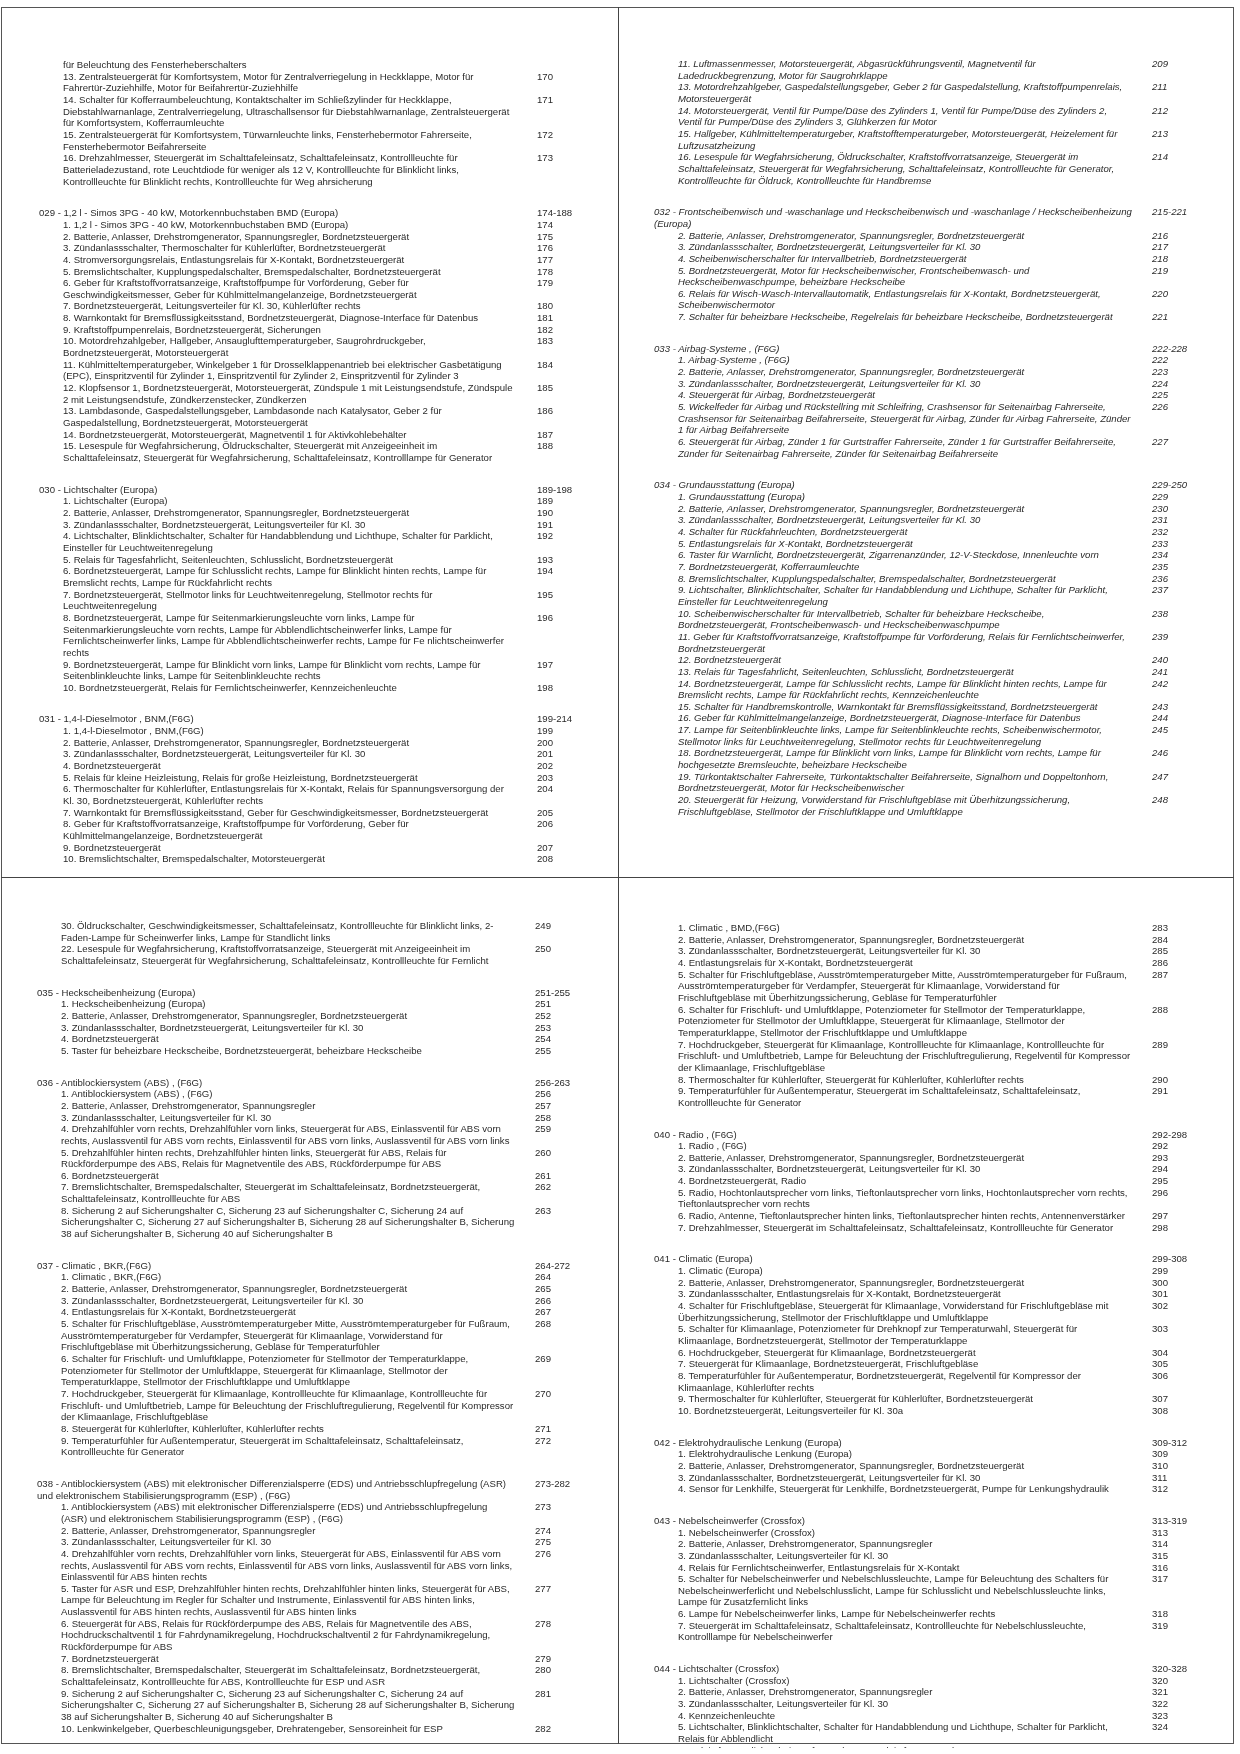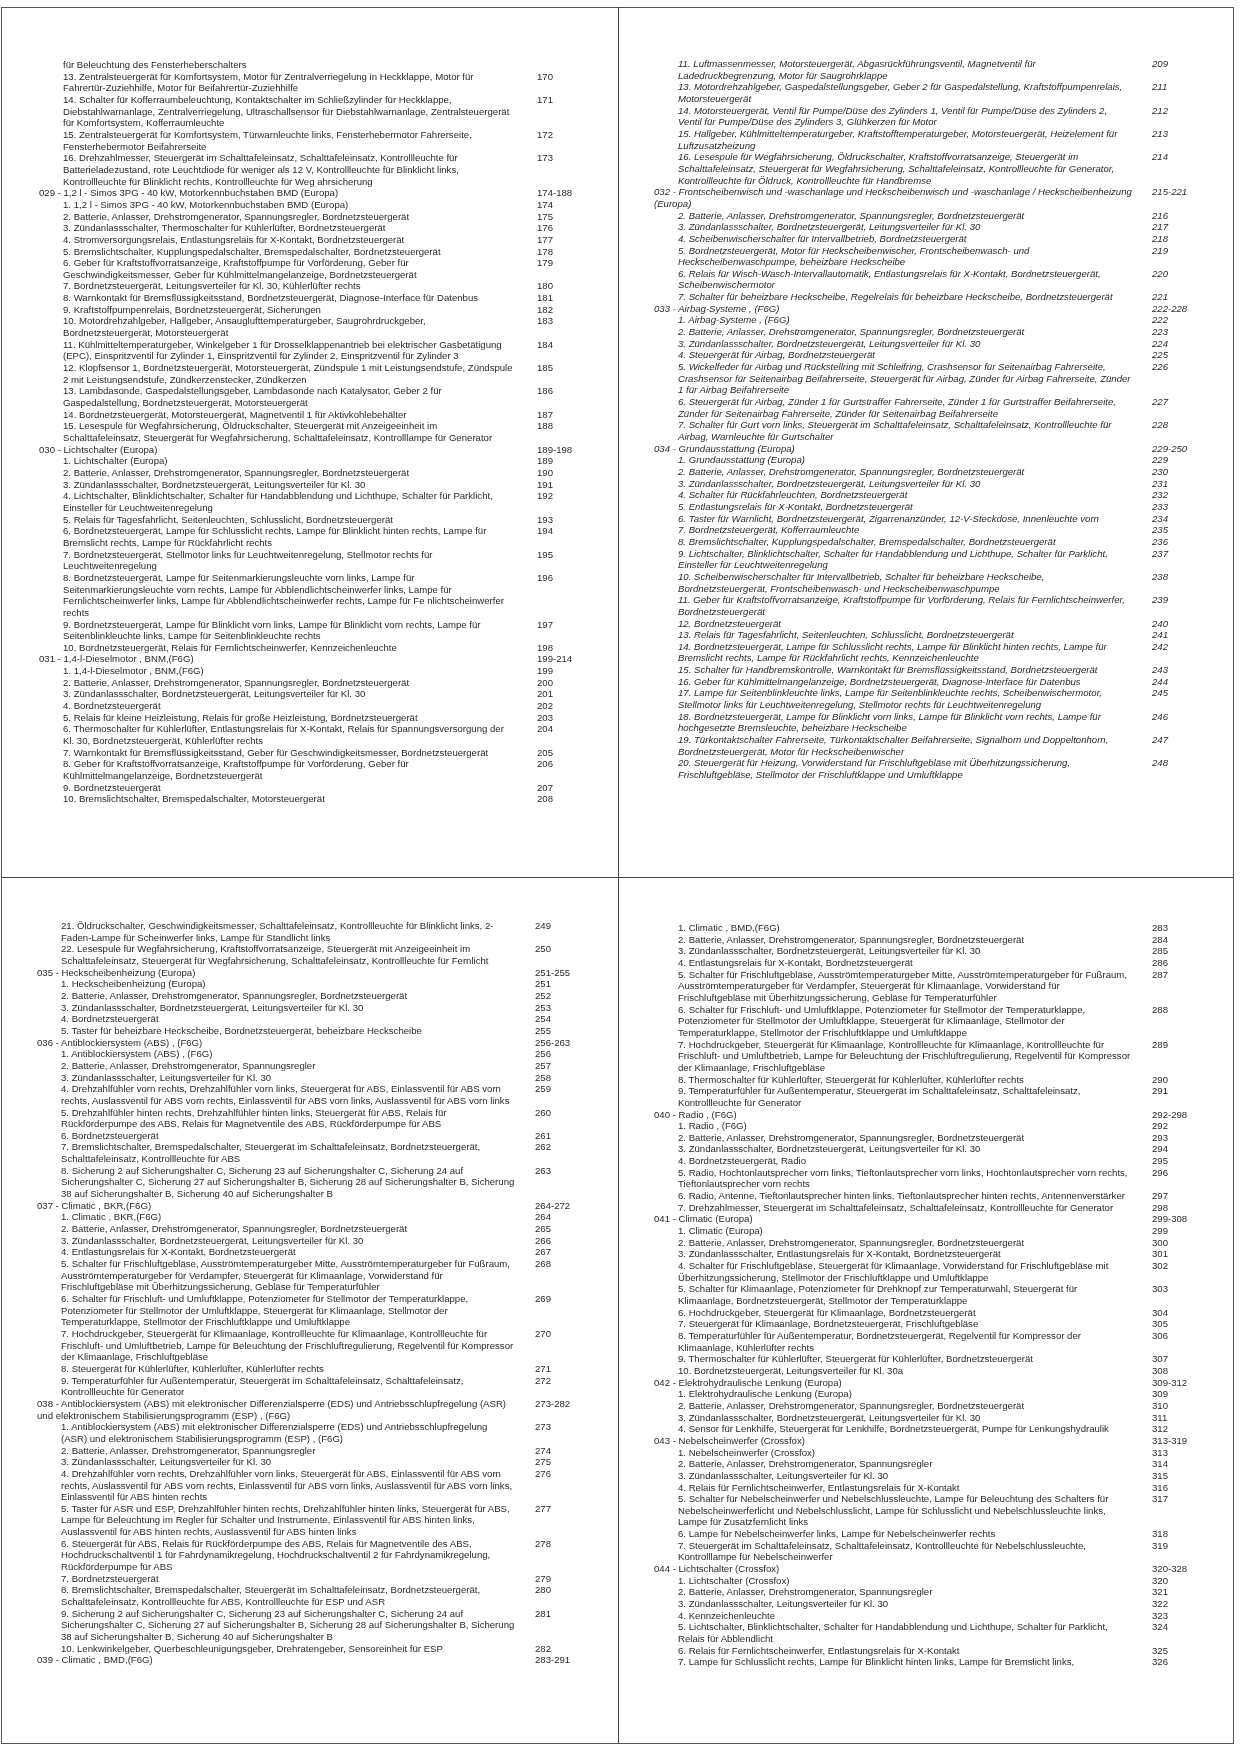--- a/index.html
+++ b/index.html
@@ -13,21 +13,21 @@
   .page-bl { left: 1px; top: 878px; }
   .page-br { left: 619px; top: 878px; }
   .toc { position: absolute; left: 36px; width: 560px; font-size: 9.6px; line-height: 11.65px; }
   .page-tl .toc { top: 51px; }
   .page-tr .toc { top: 50px; left: 35px; font-style: italic; }
   .page-bl .toc { top: 42px; }
   .page-br .toc { top: 44px; left: 35px; }
   .entry { position: relative; display: block; }
   .entry .t { display: block; padding-right: 82px; white-space: normal; }
   .entry .p { position: absolute; right: 22px; top: 0; width: 40px; text-align: left; }
-  .entry.sec .t { padding-left: 0; }
+  .entry.sec .t { padding-left: 0; margin-top: 20px; }
   .entry.sec .p { right: 4px; width: 58px; }
   .entry.sub .t { padding-left: 24px; }
   .entry.cont .t { padding-left: 24px; }
 </style>
 </head>
 <body>
 
 <div class="sheet"></div>
 <div class="vdiv"></div>
 <div class="hdiv"></div>
@@ -279,24 +279,20 @@
         <span class="p">225</span>
       </div>
       <div class="entry sub">
         <span class="t">5. Wickelfeder für Airbag und Rückstellring mit Schleifring, Crashsensor für Seitenairbag Fahrerseite, Crashsensor für Seitenairbag Beifahrerseite, Steuergerät für Airbag, Zünder für Airbag Fahrerseite, Zünder 1 für Airbag Beifahrerseite</span>
         <span class="p">226</span>
       </div>
       <div class="entry sub">
         <span class="t">6. Steuergerät für Airbag, Zünder 1 für Gurtstraffer Fahrerseite, Zünder 1 für Gurtstraffer Beifahrerseite, Zünder für Seitenairbag Fahrerseite, Zünder für Seitenairbag Beifahrerseite</span>
         <span class="p">227</span>
       </div>
-      <div class="entry sub">
-        <span class="t">7. Schalter für Gurt vorn links, Steuergerät im Schalttafeleinsatz, Schalttafeleinsatz, Kontrollleuchte für Airbag, Warnleuchte für Gurtschalter</span>
-        <span class="p">228</span>
-      </div>
       <div class="entry sec">
         <span class="t">034 - Grundausstattung (Europa)</span>
         <span class="p">229-250</span>
       </div>
       <div class="entry sub">
         <span class="t">1. Grundausstattung (Europa)</span>
         <span class="p">229</span>
       </div>
       <div class="entry sub">
         <span class="t">2. Batterie, Anlasser, Drehstromgenerator, Spannungsregler, Bordnetzsteuergerät</span>
@@ -372,21 +368,21 @@
       </div>
       <div class="entry sub">
         <span class="t">20. Steuergerät für Heizung, Vorwiderstand für Frischluftgebläse mit Überhitzungssicherung, Frischluftgebläse, Stellmotor der Frischluftklappe und Umluftklappe</span>
         <span class="p">248</span>
       </div>
     </div>
 </div>
 <div class="page page-bl">
   <div class="toc">
       <div class="entry sub">
-        <span class="t">21. Öldruckschalter, Geschwindigkeitsmesser, Schalttafeleinsatz, Kontrollleuchte für Blinklicht links, 2-Faden-Lampe für Scheinwerfer links, Lampe für Standlicht links</span>
+        <span class="t">30. Öldruckschalter, Geschwindigkeitsmesser, Schalttafeleinsatz, Kontrollleuchte für Blinklicht links, 2-Faden-Lampe für Scheinwerfer links, Lampe für Standlicht links</span>
         <span class="p">249</span>
       </div>
       <div class="entry sub">
         <span class="t">22. Lesespule für Wegfahrsicherung, Kraftstoffvorratsanzeige, Steuergerät mit Anzeigeeinheit im Schalttafeleinsatz, Steuergerät für Wegfahrsicherung, Schalttafeleinsatz, Kontrollleuchte für Fernlicht</span>
         <span class="p">250</span>
       </div>
       <div class="entry sec">
         <span class="t">035 - Heckscheibenheizung (Europa)</span>
         <span class="p">251-255</span>
       </div>

